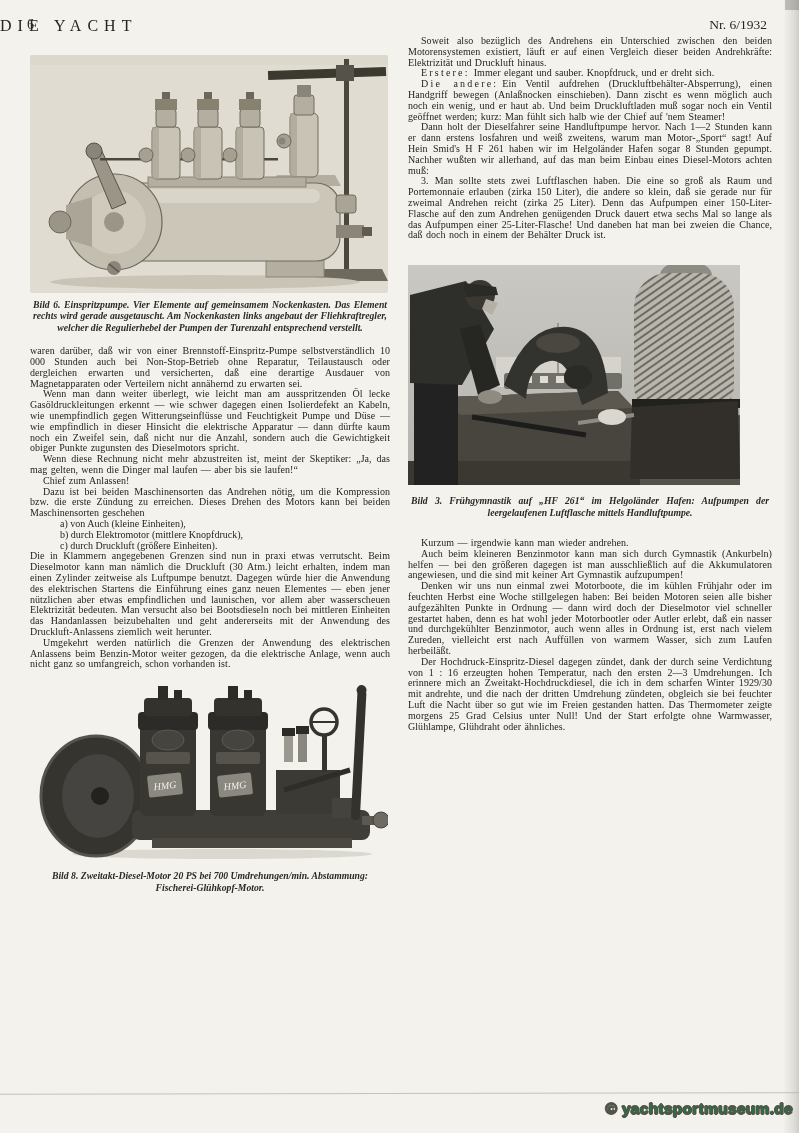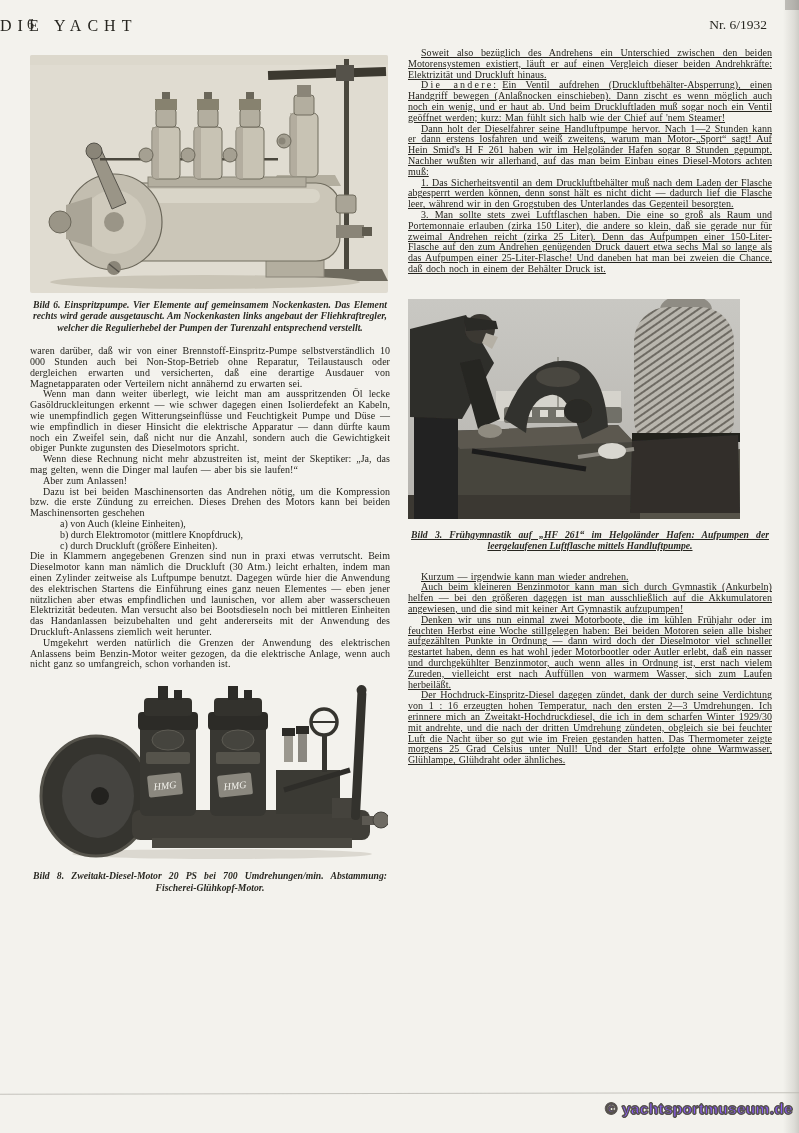--- a/index.html
+++ b/index.html
@@ -25,53 +25,53 @@
     background:#b4b3ac;opacity:0.75;transform:rotate(-0.12deg);
   }
   
   .hdr-num{position:absolute;left:27px;top:17px;font-size:14px;}
   .hdr-title{position:absolute;left:0;top:17px;width:783px;text-align:left;
     font-size:16px;letter-spacing:6px;}
   .hdr-issue{position:absolute;right:32px;top:17px;font-size:13.5px;}
   
   .col{position:absolute;}
   .col-left{left:30px;top:55px;width:360px;}
-  .col-right{left:408px;top:48px;width:364px;text-decoration:underline;}
+  .col-right{left:408px;top:36px;width:364px;}
   .bodytext p{
     margin:0;font-size:10px;line-height:10.8px;
     text-align:justify;word-spacing:0.8px;letter-spacing:0.05px;
     hyphens:auto;-webkit-hyphens:auto;
   }
   .bodytext p.ind{text-indent:13px;}
   .lead{letter-spacing:2.2px;margin-right:4px;}
   .abclist{margin:0 0 0 30px;}
   .abclist div{font-size:10px;line-height:10.8px;}
   .caption{
     font-style:italic;font-weight:bold;font-size:9.7px;line-height:11.4px;
     text-align:justify;text-align-last:center;-moz-text-align-last:center;
     margin:0;padding:0 3px;color:#2a2923;
   }
-  .caption.centered{}
+  .caption.centered{text-align:center;}
   figure{margin:0;padding:0;}
   .fig6 svg{display:block;border-radius:2px;}
   .fig7 svg{display:block;}
   .fig8 svg{display:block;margin-left:2px;}
   .cap6{margin-top:6px;}
   .txt1{margin-top:13px;}
   .fig8{margin-top:8px;}
   .cap8{margin-top:4px;}
   .fig7{margin-top:24px;}
   .cap7{margin-top:10px;}
   .txt2{margin-top:20px;}
   
   .watermark{
     position:absolute;right:6px;top:1100px;
     font-family:"Liberation Sans", sans-serif;
     font-weight:bold;font-size:15.5px;letter-spacing:0.3px;
-    color:#8b5cf6;
+    color:#15803d;
     -webkit-text-stroke:0.9px #55524b;
     text-shadow:-1px 0 0 #5a5750, 1px 0 0 #5a5750, 0 -1px 0 #5a5750, 0 1px 0 #5a5750;
   }
 </style>
 </head>
 <body>
 
 <div class="scan-edge"></div>
 <div class="scan-nick"></div>
 <div class="scan-hairline"></div>
@@ -158,21 +158,21 @@
       </g>
     </svg>
   </figure>
 
   <p class="caption cap6">Bild 6. Einspritzpumpe. Vier Elemente auf gemeinsamem Nockenkasten. Das Element rechts wird gerade ausgetauscht. Am Nockenkasten links angebaut der Fliehkraftregler, welcher die Regulierhebel der Pumpen der Turenzahl entsprechend verstellt.</p>
 
   <div class="bodytext txt1">
     <p>waren darüber, daß wir von einer Brennstoff-Einspritz-Pumpe selbstverständlich 10 000 Stunden auch bei Non-Stop-Betrieb ohne Reparatur, Teilaustausch oder dergleichen erwarten und versicherten, daß eine derartige Ausdauer von Magnetapparaten oder Verteilern nicht annähernd zu erwarten sei.</p>
     <p class="ind">Wenn man dann weiter überlegt, wie leicht man am ausspritzenden Öl lecke Gasöldruckleitungen erkennt — wie schwer dagegen einen Isolierdefekt an Kabeln, wie unempfindlich gegen Witterungseinflüsse und Feuchtigkeit Pumpe und Düse — wie empfindlich in dieser Hinsicht die elektrische Apparatur — dann dürfte kaum noch ein Zweifel sein, daß nicht nur die Anzahl, sondern auch die Gewichtigkeit obiger Punkte zugunsten des Dieselmotors spricht.</p>
     <p class="ind">Wenn diese Rechnung nicht mehr abzustreiten ist, meint der Skeptiker: „Ja, das mag gelten, wenn die Dinger mal laufen — aber bis sie laufen!“</p>
-    <p class="ind">Aber zum Anlassen!</p>
+    <p class="ind">Chief zum Anlassen!</p>
     <p class="ind">Dazu ist bei beiden Maschinensorten das Andrehen nötig, um die Kompression bzw. die erste Zündung zu erreichen. Dieses Drehen des Motors kann bei beiden Maschinensorten geschehen</p>
     <div class="abclist">
       <div>a) von Auch (kleine Einheiten),</div>
       <div>b) durch Elektromotor (mittlere Knopfdruck),</div>
       <div>c) durch Druckluft (größere Einheiten).</div>
     </div>
     <p>Die in Klammern angegebenen Grenzen sind nun in praxi etwas verrutscht. Beim Dieselmotor kann man nämlich die Druckluft (30 Atm.) leicht erhalten, indem man einen Zylinder zeitweise als Luftpumpe benutzt. Dagegen würde hier die Anwendung des elektrischen Startens die Einführung eines ganz neuen Elementes — eben jener nützlichen aber etwas empfindlichen und launischen, vor allem aber wasserscheuen Elektrizität bedeuten. Man versucht also bei Bootsdieseln noch bei mittleren Einheiten das Handanlassen beizubehalten und geht andererseits mit der Anwendung des Druckluft-Anlassens ziemlich weit herunter.</p>
     <p class="ind">Umgekehrt werden natürlich die Grenzen der Anwendung des elektrischen Anlassens beim Benzin-Motor weiter gezogen, da die elektrische Anlage, wenn auch nicht ganz so umfangreich, schon vorhanden ist.</p>
   </div>
 
@@ -240,23 +240,23 @@
     </svg>
   </figure>
 
   <p class="caption centered cap8">Bild 8. Zweitakt-Diesel-Motor 20 PS bei 700 Umdrehungen/min. Abstammung: Fischerei-Glühkopf-Motor.</p>
 </div>
 
 <div class="col col-right">
 
   <div class="bodytext">
     <p class="ind">Soweit also bezüglich des Andrehens ein Unterschied zwischen den beiden Motorensystemen existiert, läuft er auf einen Vergleich dieser beiden Andrehkräfte: Elektrizität und Druckluft hinaus.</p>
+    <p class="ind"><span class="lead">Erstere:</span><span>Immer elegant und sauber. Knopfdruck, und er dreht sich.</span></p>
     <p class="ind"><span class="lead">Die andere:</span><span>Ein Ventil aufdrehen (Druckluftbehälter-Absperrung), einen Handgriff bewegen (Anlaßnocken einschieben). Dann zischt es wenn möglich auch noch ein wenig, und er haut ab. Und beim Druckluftladen muß sogar noch ein Ventil geöffnet werden; kurz: Man fühlt sich halb wie der Chief auf 'nem Steamer!</span></p>
     <p class="ind">Dann holt der Dieselfahrer seine Handluftpumpe hervor. Nach 1—2 Stunden kann er dann erstens losfahren und weiß zweitens, warum man Motor-„Sport“ sagt! Auf Hein Smid's H F 261 haben wir im Helgoländer Hafen sogar 8 Stunden gepumpt. Nachher wußten wir allerhand, auf das man beim Einbau eines Diesel-Motors achten muß:</p>
-    <p class="ind">1. Das Sicherheitsventil an dem Druckluftbehälter muß nach dem Laden der Flasche abgesperrt werden können, denn sonst hält es nicht dicht — dadurch lief die Flasche leer, während wir in den Grogstuben des Unterlandes das Gegenteil besorgten.</p>
     <p class="ind">3. Man sollte stets zwei Luftflaschen haben. Die eine so groß als Raum und Portemonnaie erlauben (zirka 150 Liter), die andere so klein, daß sie gerade nur für zweimal Andrehen reicht (zirka 25 Liter). Denn das Aufpumpen einer 150-Liter-Flasche auf den zum Andrehen genügenden Druck dauert etwa sechs Mal so lange als das Aufpumpen einer 25-Liter-Flasche! Und daneben hat man bei zweien die Chance, daß doch noch in einem der Behälter Druck ist.</p>
   </div>
 
   <figure class="fig7">
     <svg width="332" height="220" viewBox="0 0 332 220" role="img">
       <defs>
         <linearGradient id="skyGrad" x1="0" y1="0" x2="0" y2="1">
           <stop offset="0" stop-color="#c9c8c3"></stop>
           <stop offset="1" stop-color="#b5b3ae"></stop>
         </linearGradient>

